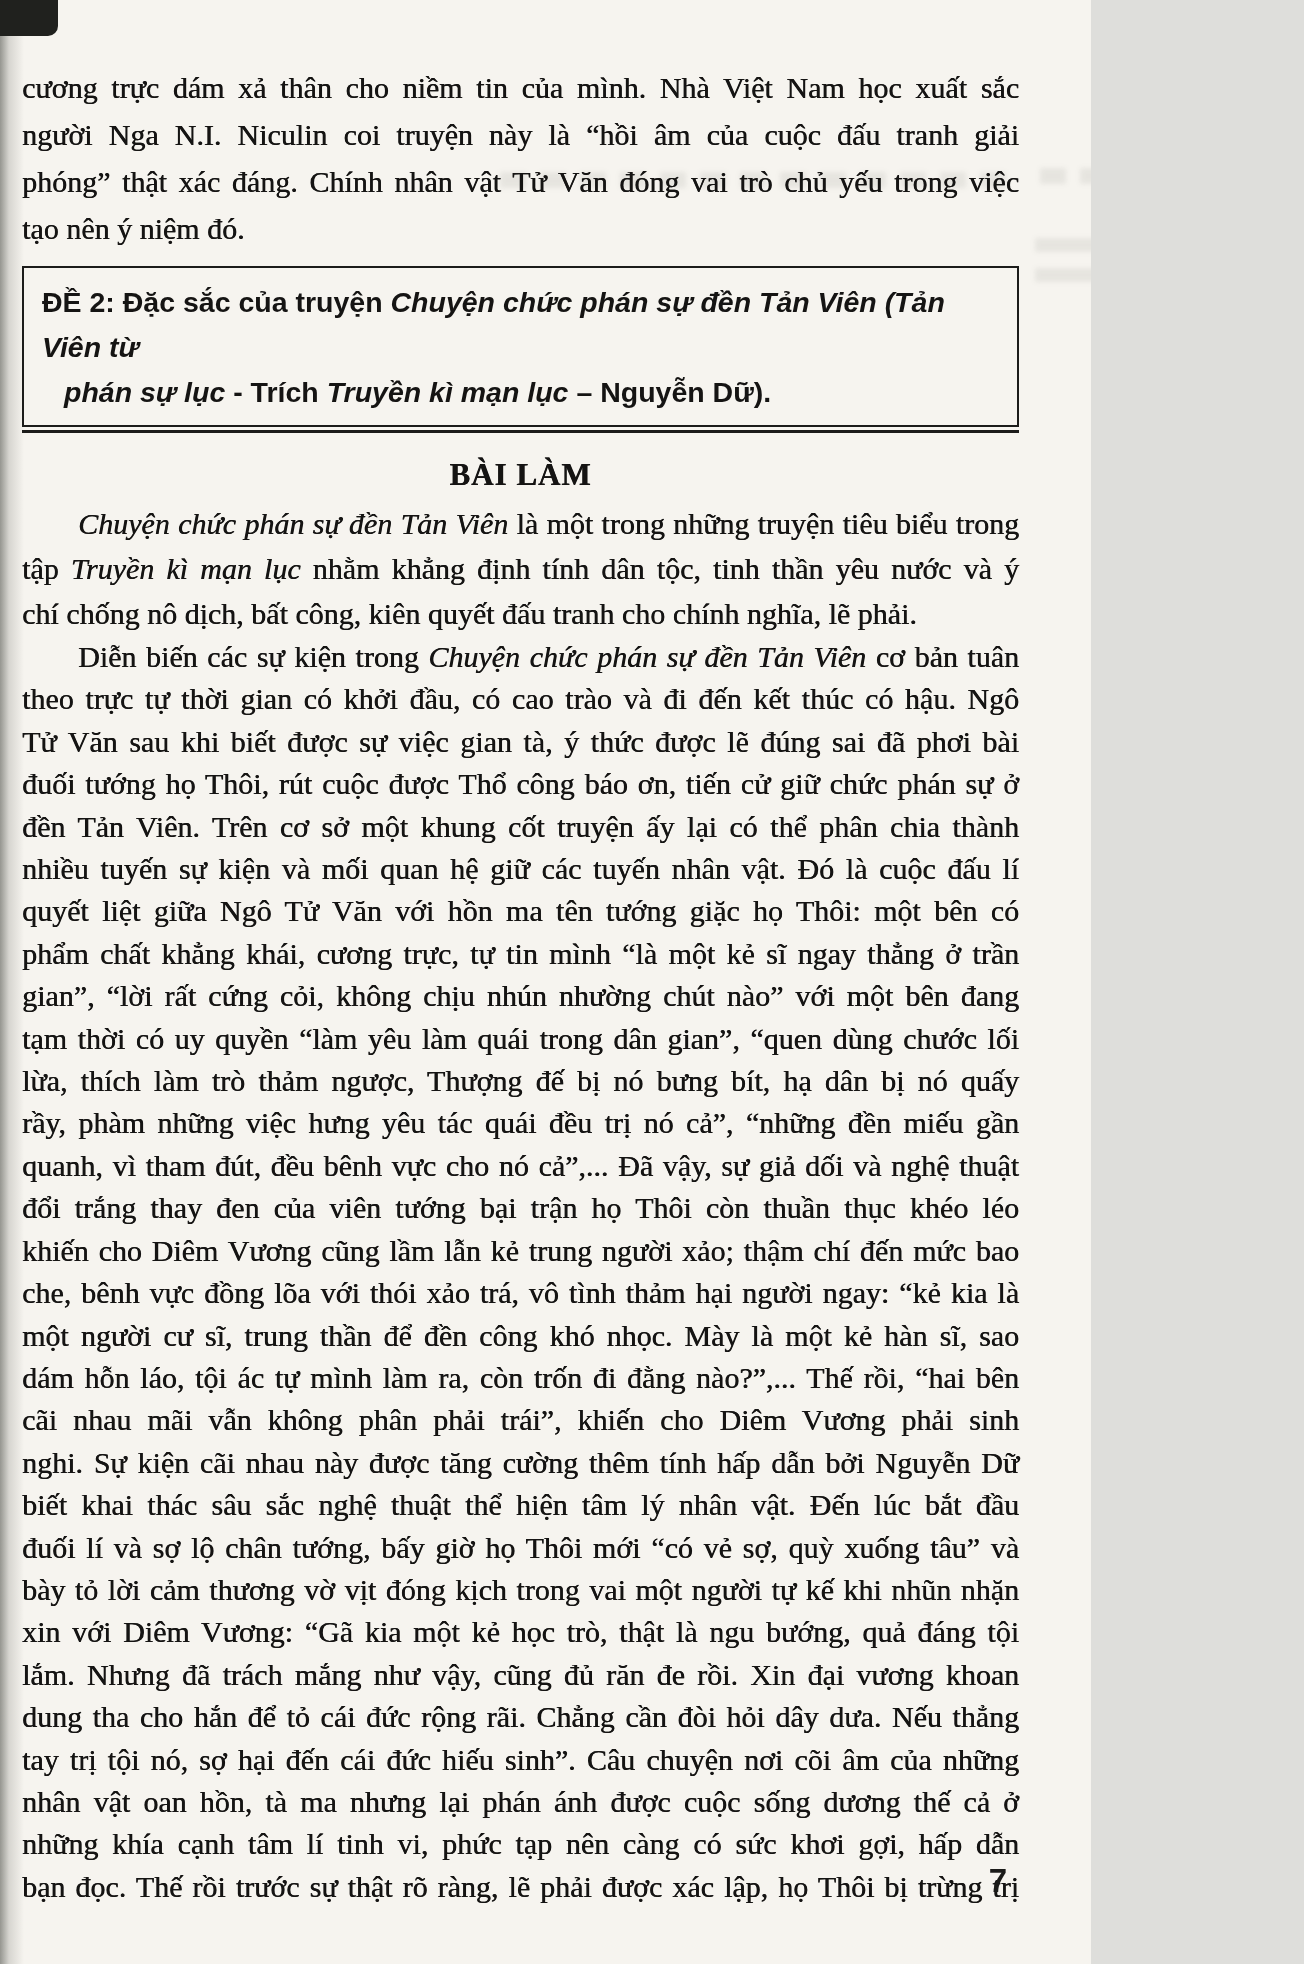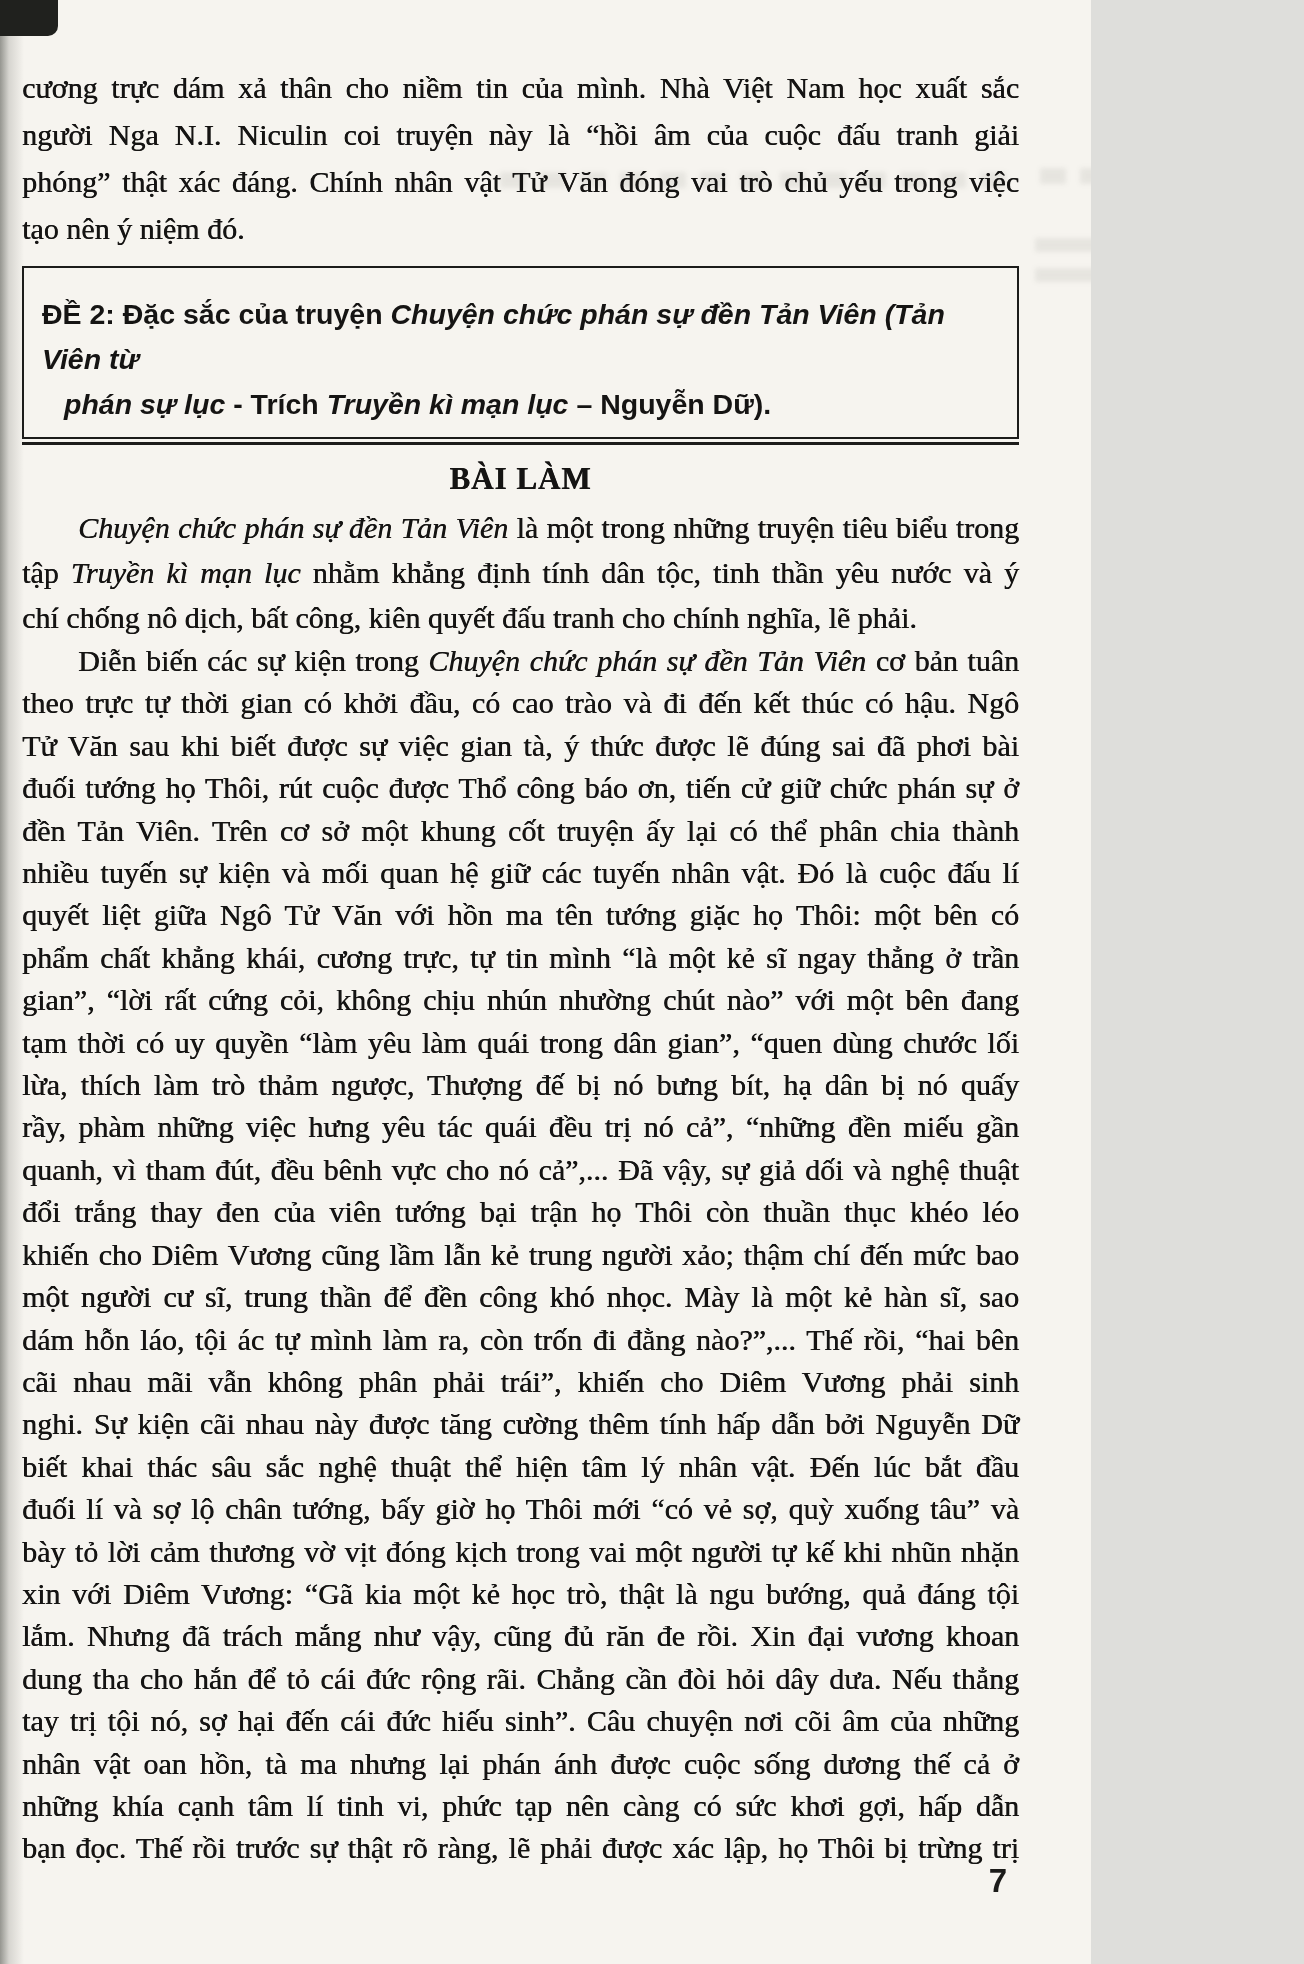--- a/index.html
+++ b/index.html
@@ -41,33 +41,33 @@
   .para .line.indent { text-indent:56px; }
   .it { font-style:italic; }
   .intro { line-height:47px; }
   .essay-p1 { line-height:45px; margin-top:3px; }
   .essay-p2 { line-height:42.4px; }
 
   
   .prompt-box {
     margin-top:14px;
     border:2px solid #1c1c1a;
-    padding:24px 14px 10px 18px;
+    padding:12px 14px 10px 18px;
     font-family:"Liberation Sans", sans-serif;
     font-weight:bold;
     font-size:28.5px;
     line-height:45px;
     position:relative;
   }
   .prompt-box .line { text-align:left; }
   .prompt-box .line.indent { text-indent:22px; }
   .double-rule { height:3px; background:#1c1c1a; margin-top:3px; }
 
   .essay-heading {
-    margin:14px 0 6px 0;
+    margin:22px 0 6px 0;
     text-align:center;
     font-size:31px;
     font-weight:bold;
     letter-spacing:1px;
     line-height:40px;
     text-shadow:.4px 0 currentColor;
   }
 
   .page-number {
     position:absolute;
@@ -121,20 +121,21 @@
         <div class="line"><span>nhiều tuyến sự kiện và mối quan hệ giữ các tuyến nhân vật. Đó là cuộc đấu lí</span></div>
         <div class="line"><span>quyết liệt giữa Ngô Tử Văn với hồn ma tên tướng giặc họ Thôi: một bên có</span></div>
         <div class="line"><span>phẩm chất khẳng khái, cương trực, tự tin mình “là một kẻ sĩ ngay thẳng ở trần</span></div>
         <div class="line"><span>gian”, “lời rất cứng cỏi, không chịu nhún nhường chút nào” với một bên đang</span></div>
         <div class="line"><span>tạm thời có uy quyền “làm yêu làm quái trong dân gian”, “quen dùng chước lối</span></div>
         <div class="line"><span>lừa, thích làm trò thảm ngược, Thượng đế bị nó bưng bít, hạ dân bị nó quấy</span></div>
         <div class="line"><span>rầy, phàm những việc hưng yêu tác quái đều trị nó cả”, “những đền miếu gần</span></div>
         <div class="line"><span>quanh, vì tham đút, đều bênh vực cho nó cả”,... Đã vậy, sự giả dối và nghệ thuật</span></div>
         <div class="line"><span>đổi trắng thay đen của viên tướng bại trận họ Thôi còn thuần thục khéo léo</span></div>
         <div class="line"><span>khiến cho Diêm Vương cũng lầm lẫn kẻ trung người xảo; thậm chí đến mức bao</span></div>
+        <div class="line"><span>che, bênh vực đồng lõa với thói xảo trá, vô tình thảm hại người ngay: “kẻ kia là</span></div>
         <div class="line"><span>một người cư sĩ, trung thần để đền công khó nhọc. Mày là một kẻ hàn sĩ, sao</span></div>
         <div class="line"><span>dám hỗn láo, tội ác tự mình làm ra, còn trốn đi đằng nào?”,... Thế rồi, “hai bên</span></div>
         <div class="line"><span>cãi nhau mãi vẫn không phân phải trái”, khiến cho Diêm Vương phải sinh</span></div>
         <div class="line"><span>nghi. Sự kiện cãi nhau này được tăng cường thêm tính hấp dẫn bởi Nguyễn Dữ</span></div>
         <div class="line"><span>biết khai thác sâu sắc nghệ thuật thể hiện tâm lý nhân vật. Đến lúc bắt đầu</span></div>
         <div class="line"><span>đuối lí và sợ lộ chân tướng, bấy giờ họ Thôi mới “có vẻ sợ, quỳ xuống tâu” và</span></div>
         <div class="line"><span>bày tỏ lời cảm thương vờ vịt đóng kịch trong vai một người tự kế khi nhũn nhặn</span></div>
         <div class="line"><span>xin với Diêm Vương: “Gã kia một kẻ học trò, thật là ngu bướng, quả đáng tội</span></div>
         <div class="line"><span>lắm. Nhưng đã trách mắng như vậy, cũng đủ răn đe rồi. Xin đại vương khoan</span></div>
         <div class="line"><span>dung tha cho hắn để tỏ cái đức rộng rãi. Chẳng cần đòi hỏi dây dưa. Nếu thẳng</span></div>

